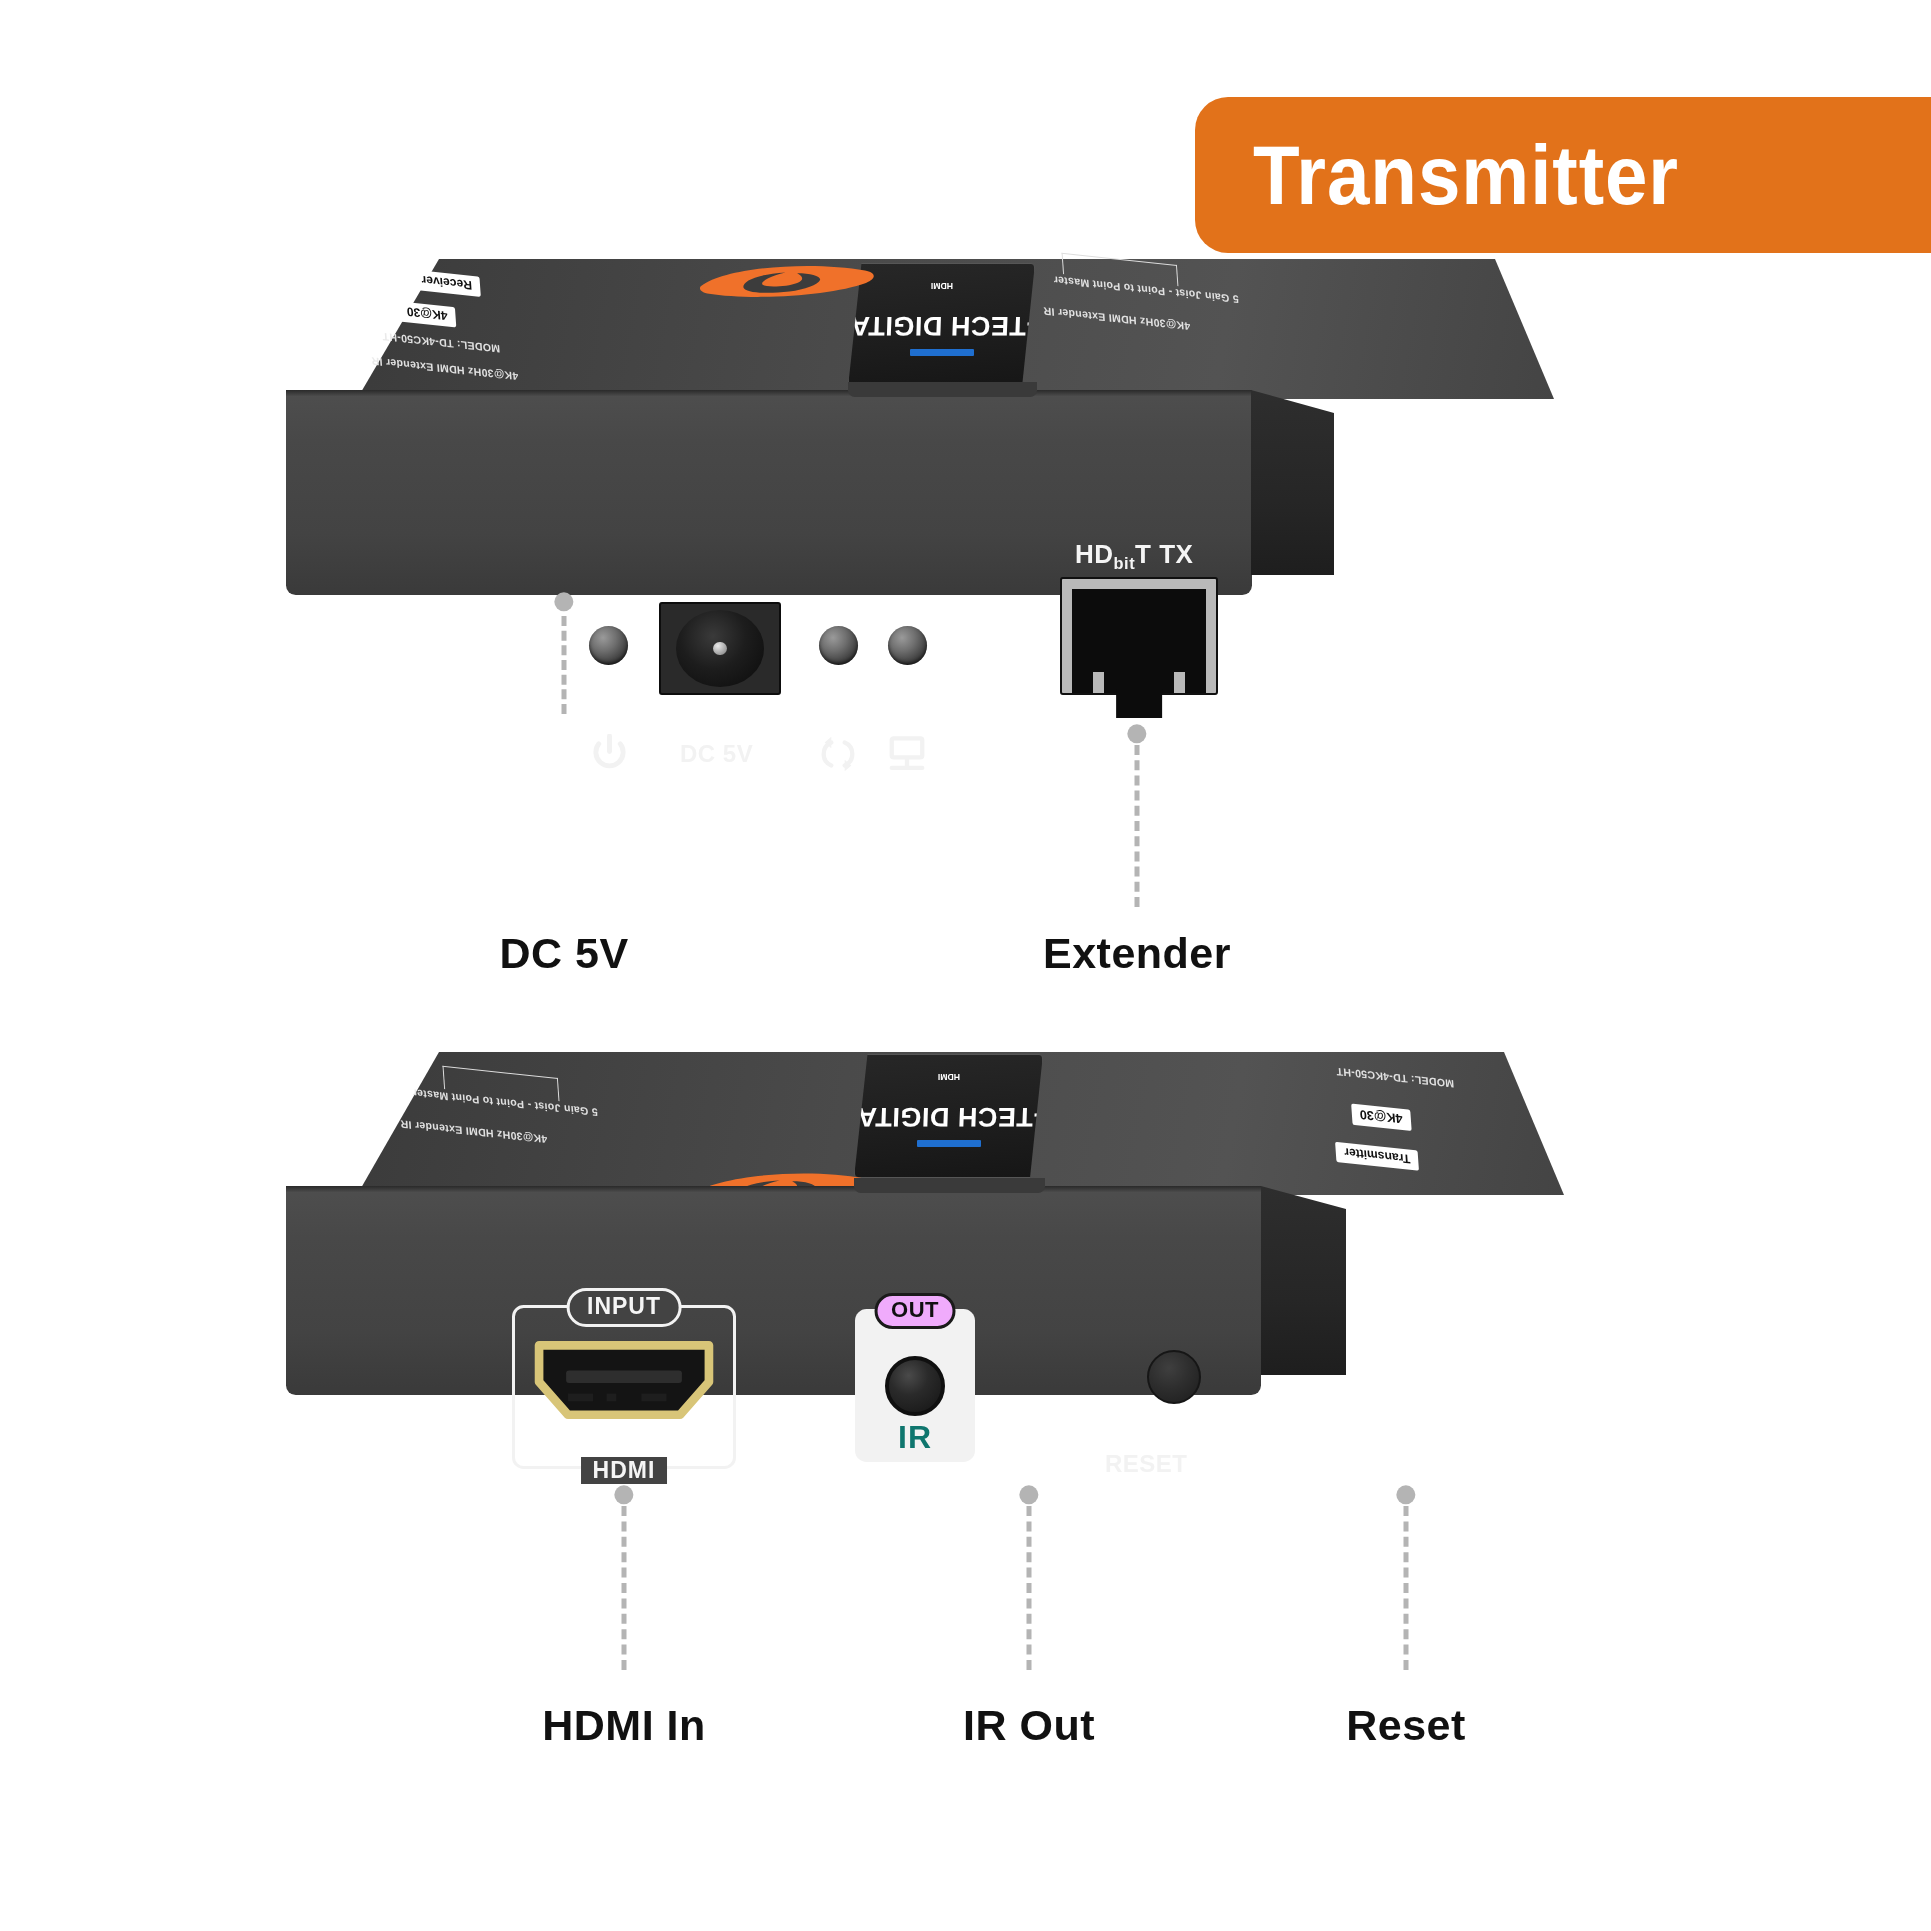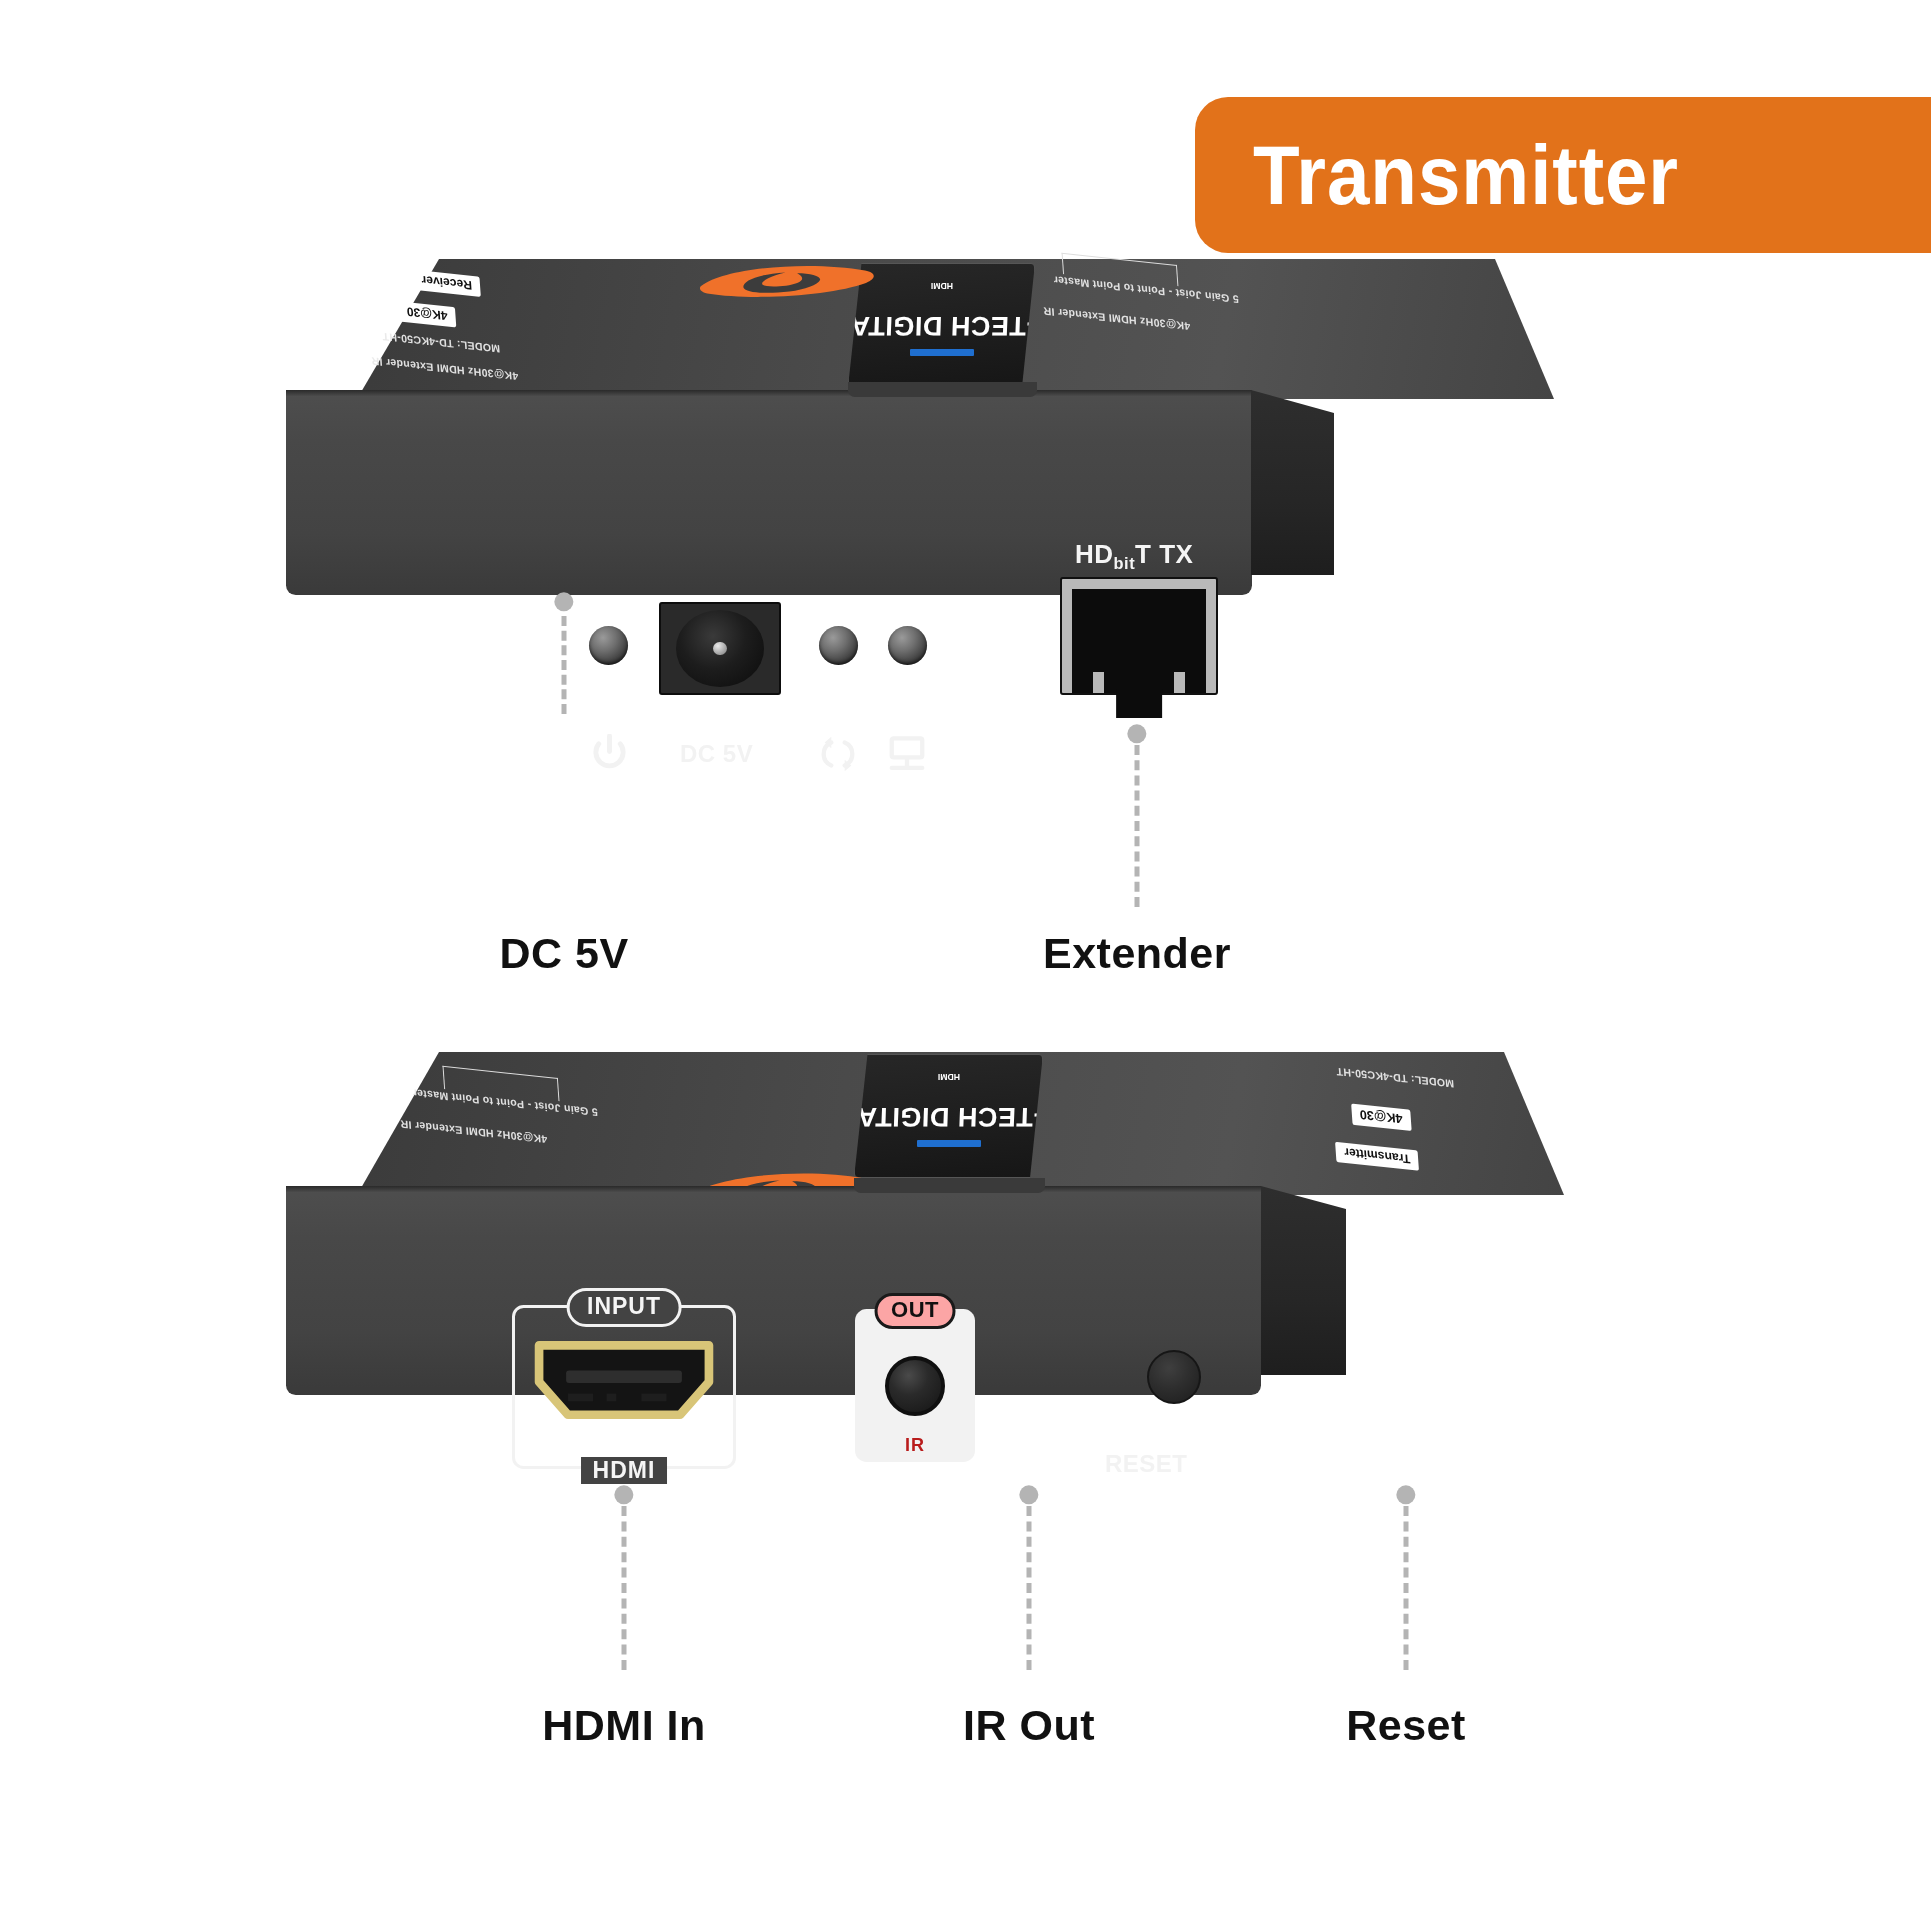--- a/index.html
+++ b/index.html
@@ -227,41 +227,41 @@
 
   
   .ir-plate {
     position: absolute;
     background: #f2f2f2;
     border-radius: 11.6px;
   }
   .ir-out-tag {
     position: absolute;
     top: -16.4px; left: 50%; transform: translateX(-50%);
-    background: #fca5a5;
+    background: #f0abfc;
     border: 3.9px solid #1a1a1a;
     border-radius: 19.3px;
     color: #111;
     font-size: 22px; font-weight: bold;
     padding: 1px 13.5px 2.9px 13.5px;
     white-space: nowrap;
     letter-spacing: 0.5px;
   }
   .ir-jack {
     position: absolute;
     left: 50%; top: 50%; transform: translate(-50%,-50%);
     width: 60px; height: 60px;
     border-radius: 50%;
     background: radial-gradient(circle at 38% 30%, #4a4a4a 0%, #2a2a2a 40%, #141414 100%);
     border: 4.8px solid #101010;
   }
   .ir-text {
     position: absolute;
     bottom: 5.8px; left: 50%; transform: translateX(-50%);
-    color: #b91c1c; font-size: 18px; font-weight: bold;
+    color: #0f766e; font-size: 32px; font-weight: bold;
     letter-spacing: 1px;
   }
 
   
   .reset-btn {
     position: absolute;
     border-radius: 50%;
     background: radial-gradient(circle at 40% 32%, #3f3f3f 0%, #2e2e2e 45%, #1c1c1c 100%);
     border: 2.9px solid #161616;
   }

